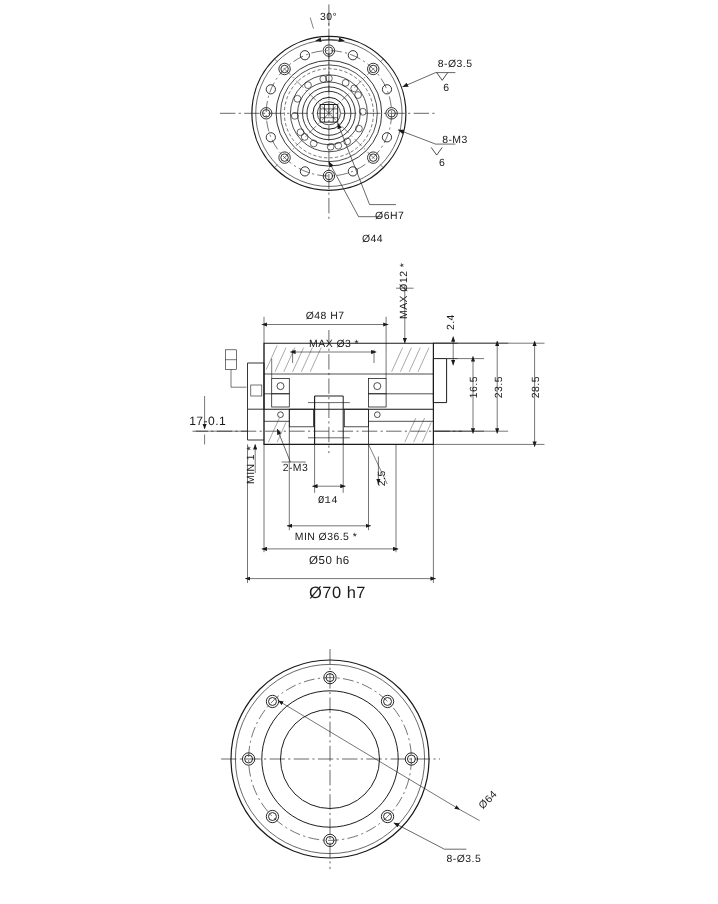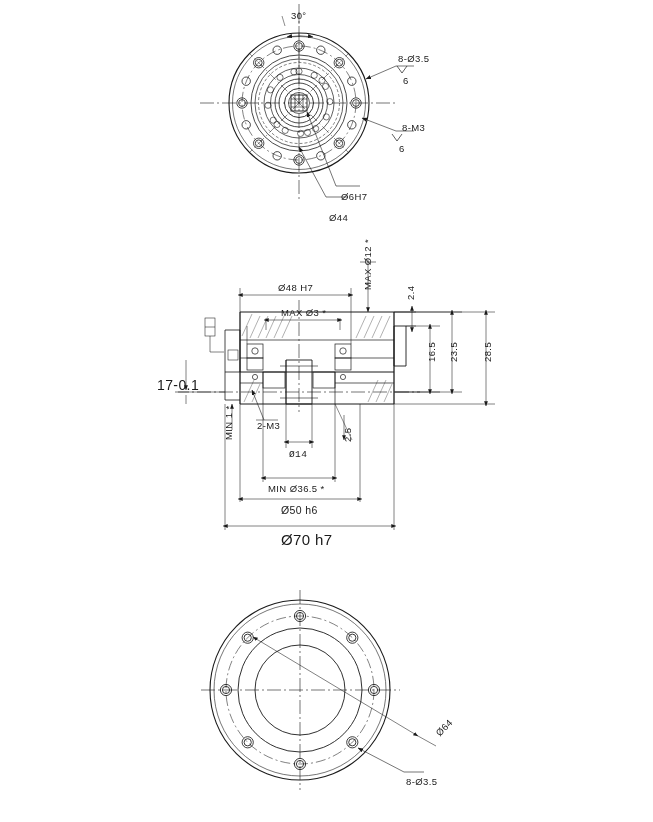--- a/index.html
+++ b/index.html
@@ -338,21 +338,21 @@
   <div class="lbl" style="left:341px; top:192px;">Ø6H7</div>
   <div class="lbl" style="left:329px; top:213px;">Ø44</div>
 
   <div class="lbl rot90" style="left:363px; top:290px;">MAX Ø12 *</div>
   <div class="lbl" style="left:278px; top:283px;">Ø48 H7</div>
   <div class="lbl rot90" style="left:406px; top:300px;">2.4</div>
   <div class="lbl" style="left:281px; top:308px;text-align:center;">MAX Ø3 *</div>
   <div class="lbl rot90" style="left:427px; top:362px;">16.5</div>
   <div class="lbl rot90" style="left:449px; top:362px;">23.5</div>
   <div class="lbl rot90" style="left:483px; top:362px;">28.5</div>
-  <div class="lbl" style="left:157px; top:378px; font-size:14px;">17-0.1</div>
+  <div class="lbl" style="left:172px; top:378px; font-size:11px;">17-0.1</div>
   <div class="lbl rot90" style="left:224px; top:440px;">MIN 1 *</div>
   <div class="lbl" style="left:257px; top:421px;">2-M3</div>
   <div class="lbl" style="left:289px; top:450px;font-family:Liberation Mono, monospace;">Ø14</div>
   <div class="lbl rot90" style="left:343px; top:442px;">2.5</div>
   <div class="lbl" style="left:268px; top:484px;">MIN Ø36.5 *</div>
   <div class="lbl" style="left:281px; top:505px; font-size:10.5px;">Ø50 h6</div>
   <div class="lbl" style="left:281px; top:532px; font-size:15px;">Ø70 h7</div>
 
   <div class="lbl" style="left:434px; top:731px; transform-origin:0 0; transform:rotate(-45deg);">Ø64</div>
   <div class="lbl" style="left:406px; top:777px;">8-Ø3.5</div>

